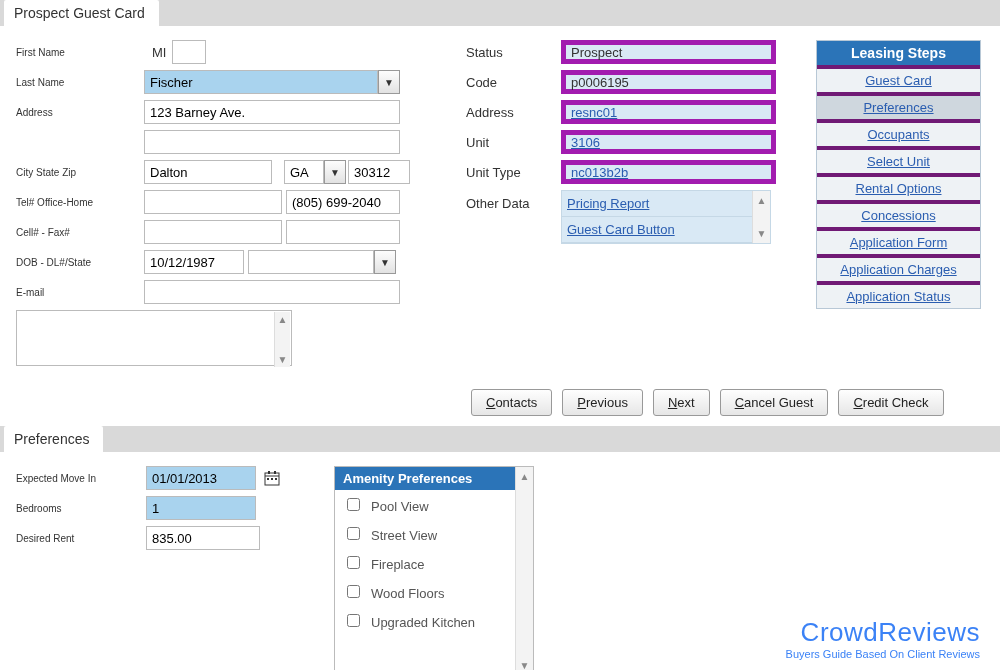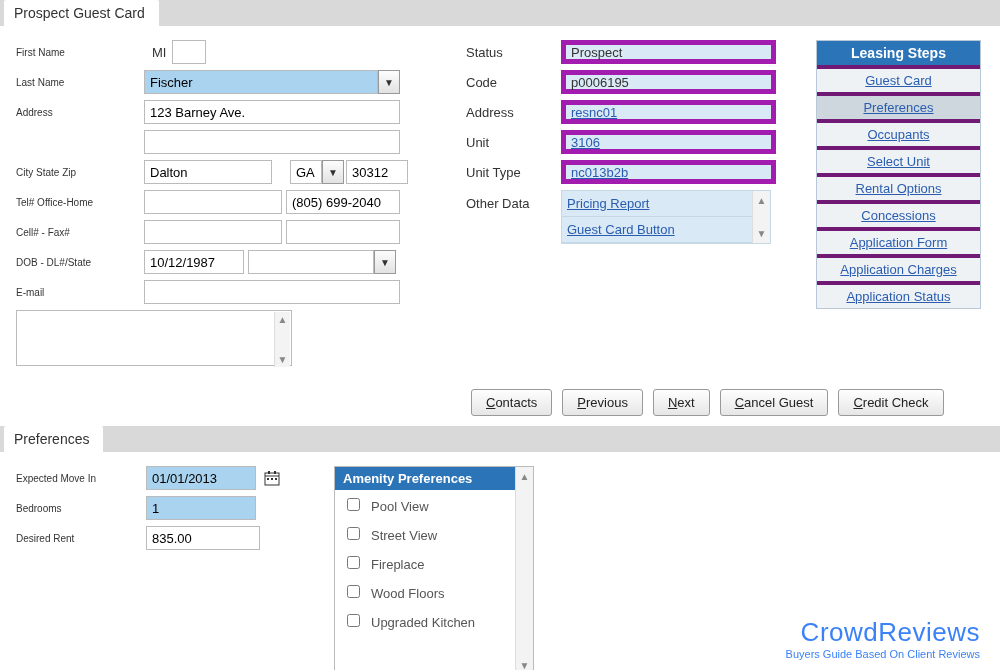--- a/index.html
+++ b/index.html
@@ -171,21 +171,21 @@
         <div class="lbl">Address</div>
         <input class="txt" style="width: 256px;" value="123 Barney Ave.">
       </div>
       <div class="row">
         <div class="lbl"></div>
         <input class="txt" style="width: 256px;">
       </div>
       <div class="row">
         <div class="lbl">City State Zip</div>
         <input class="txt" style="width: 128px;" value="Dalton">
-        <input class="txt" style="width: 32px; margin-left: 18px;" value="GA">
+        <input class="txt" style="width: 40px; margin-left: 12px;" value="GA">
         <span class="dd-btn">▼</span>
         <input class="txt" style="width: 62px; margin-left: 2px;" value="30312">
       </div>
       <div class="row">
         <div class="lbl">Tel# Office-Home</div>
         <input class="txt" style="width: 138px;" value="">
         <input class="txt" style="width: 114px; margin-left: 4px;" value="(805) 699-2040">
       </div>
       <div class="row">
         <div class="lbl">Cell# - Fax#</div>

